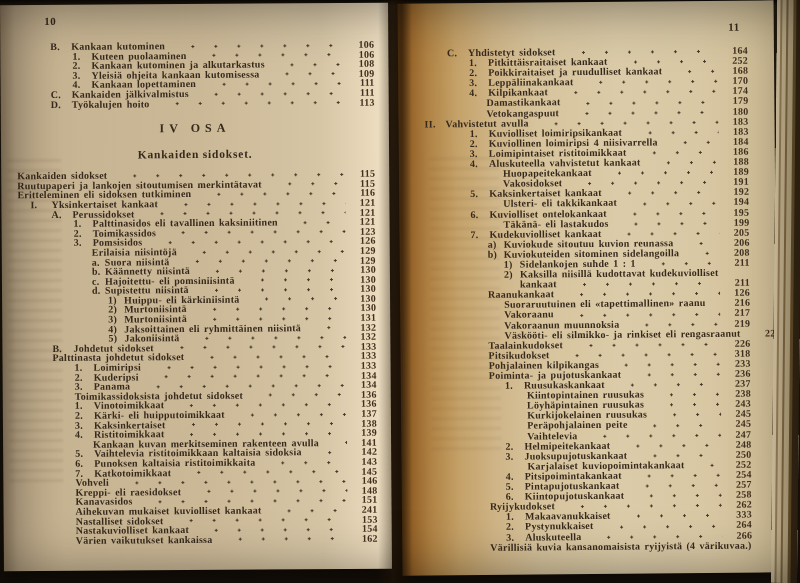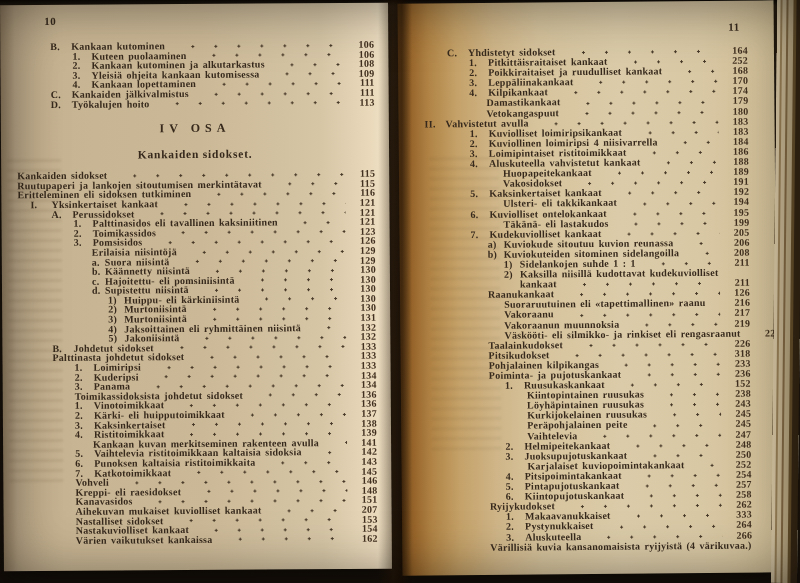--- a/index.html
+++ b/index.html
@@ -336,21 +336,21 @@
           <div class="toc-row">
             <span style="display: inline-block; flex: 0 0 auto; width: 56px;"></span>
             <span class="txt">Kanavasidos</span>
             <div class="dots"></div>
             <span class="pg">151</span>
           </div>
           <div class="toc-row">
             <span style="display: inline-block; flex: 0 0 auto; width: 56px;"></span>
             <span class="txt">Aihekuvan mukaiset kuviolliset kankaat</span>
             <div class="dots"></div>
-            <span class="pg">207</span>
+            <span class="pg">241</span>
           </div>
           <div class="toc-row">
             <span style="display: inline-block; flex: 0 0 auto; width: 56px;"></span>
             <span class="txt">Nastalliset sidokset</span>
             <div class="dots"></div>
             <span class="pg">153</span>
           </div>
           <div class="toc-row">
             <span style="display: inline-block; flex: 0 0 auto; width: 56px;"></span>
             <span class="txt">Nastakuviolliset kankaat</span>
@@ -583,21 +583,21 @@
             <span style="display: inline-block; flex: 0 0 auto; width: 62px;"></span>
             <span class="txt">Poiminta- ja pujotuskankaat</span>
             <div class="dots"></div>
             <span class="pg">236</span>
           </div>
           <div class="toc-row">
             <span style="display: inline-block; flex: 0 0 auto; width: 78px;"></span>
             <span class="mk" style="min-width: 19px;">1.</span>
             <span class="txt">Ruusukaskankaat</span>
             <div class="dots"></div>
-            <span class="pg">152</span>
+            <span class="pg">237</span>
           </div>
           <div class="toc-row">
             <span style="display: inline-block; flex: 0 0 auto; width: 100px;"></span>
             <span class="txt">Kiintopintainen ruusukas</span>
             <div class="dots"></div>
             <span class="pg">238</span>
           </div>
           <div class="toc-row">
             <span style="display: inline-block; flex: 0 0 auto; width: 100px;"></span>
             <span class="txt">Löyhäpintainen ruusukas</span>

